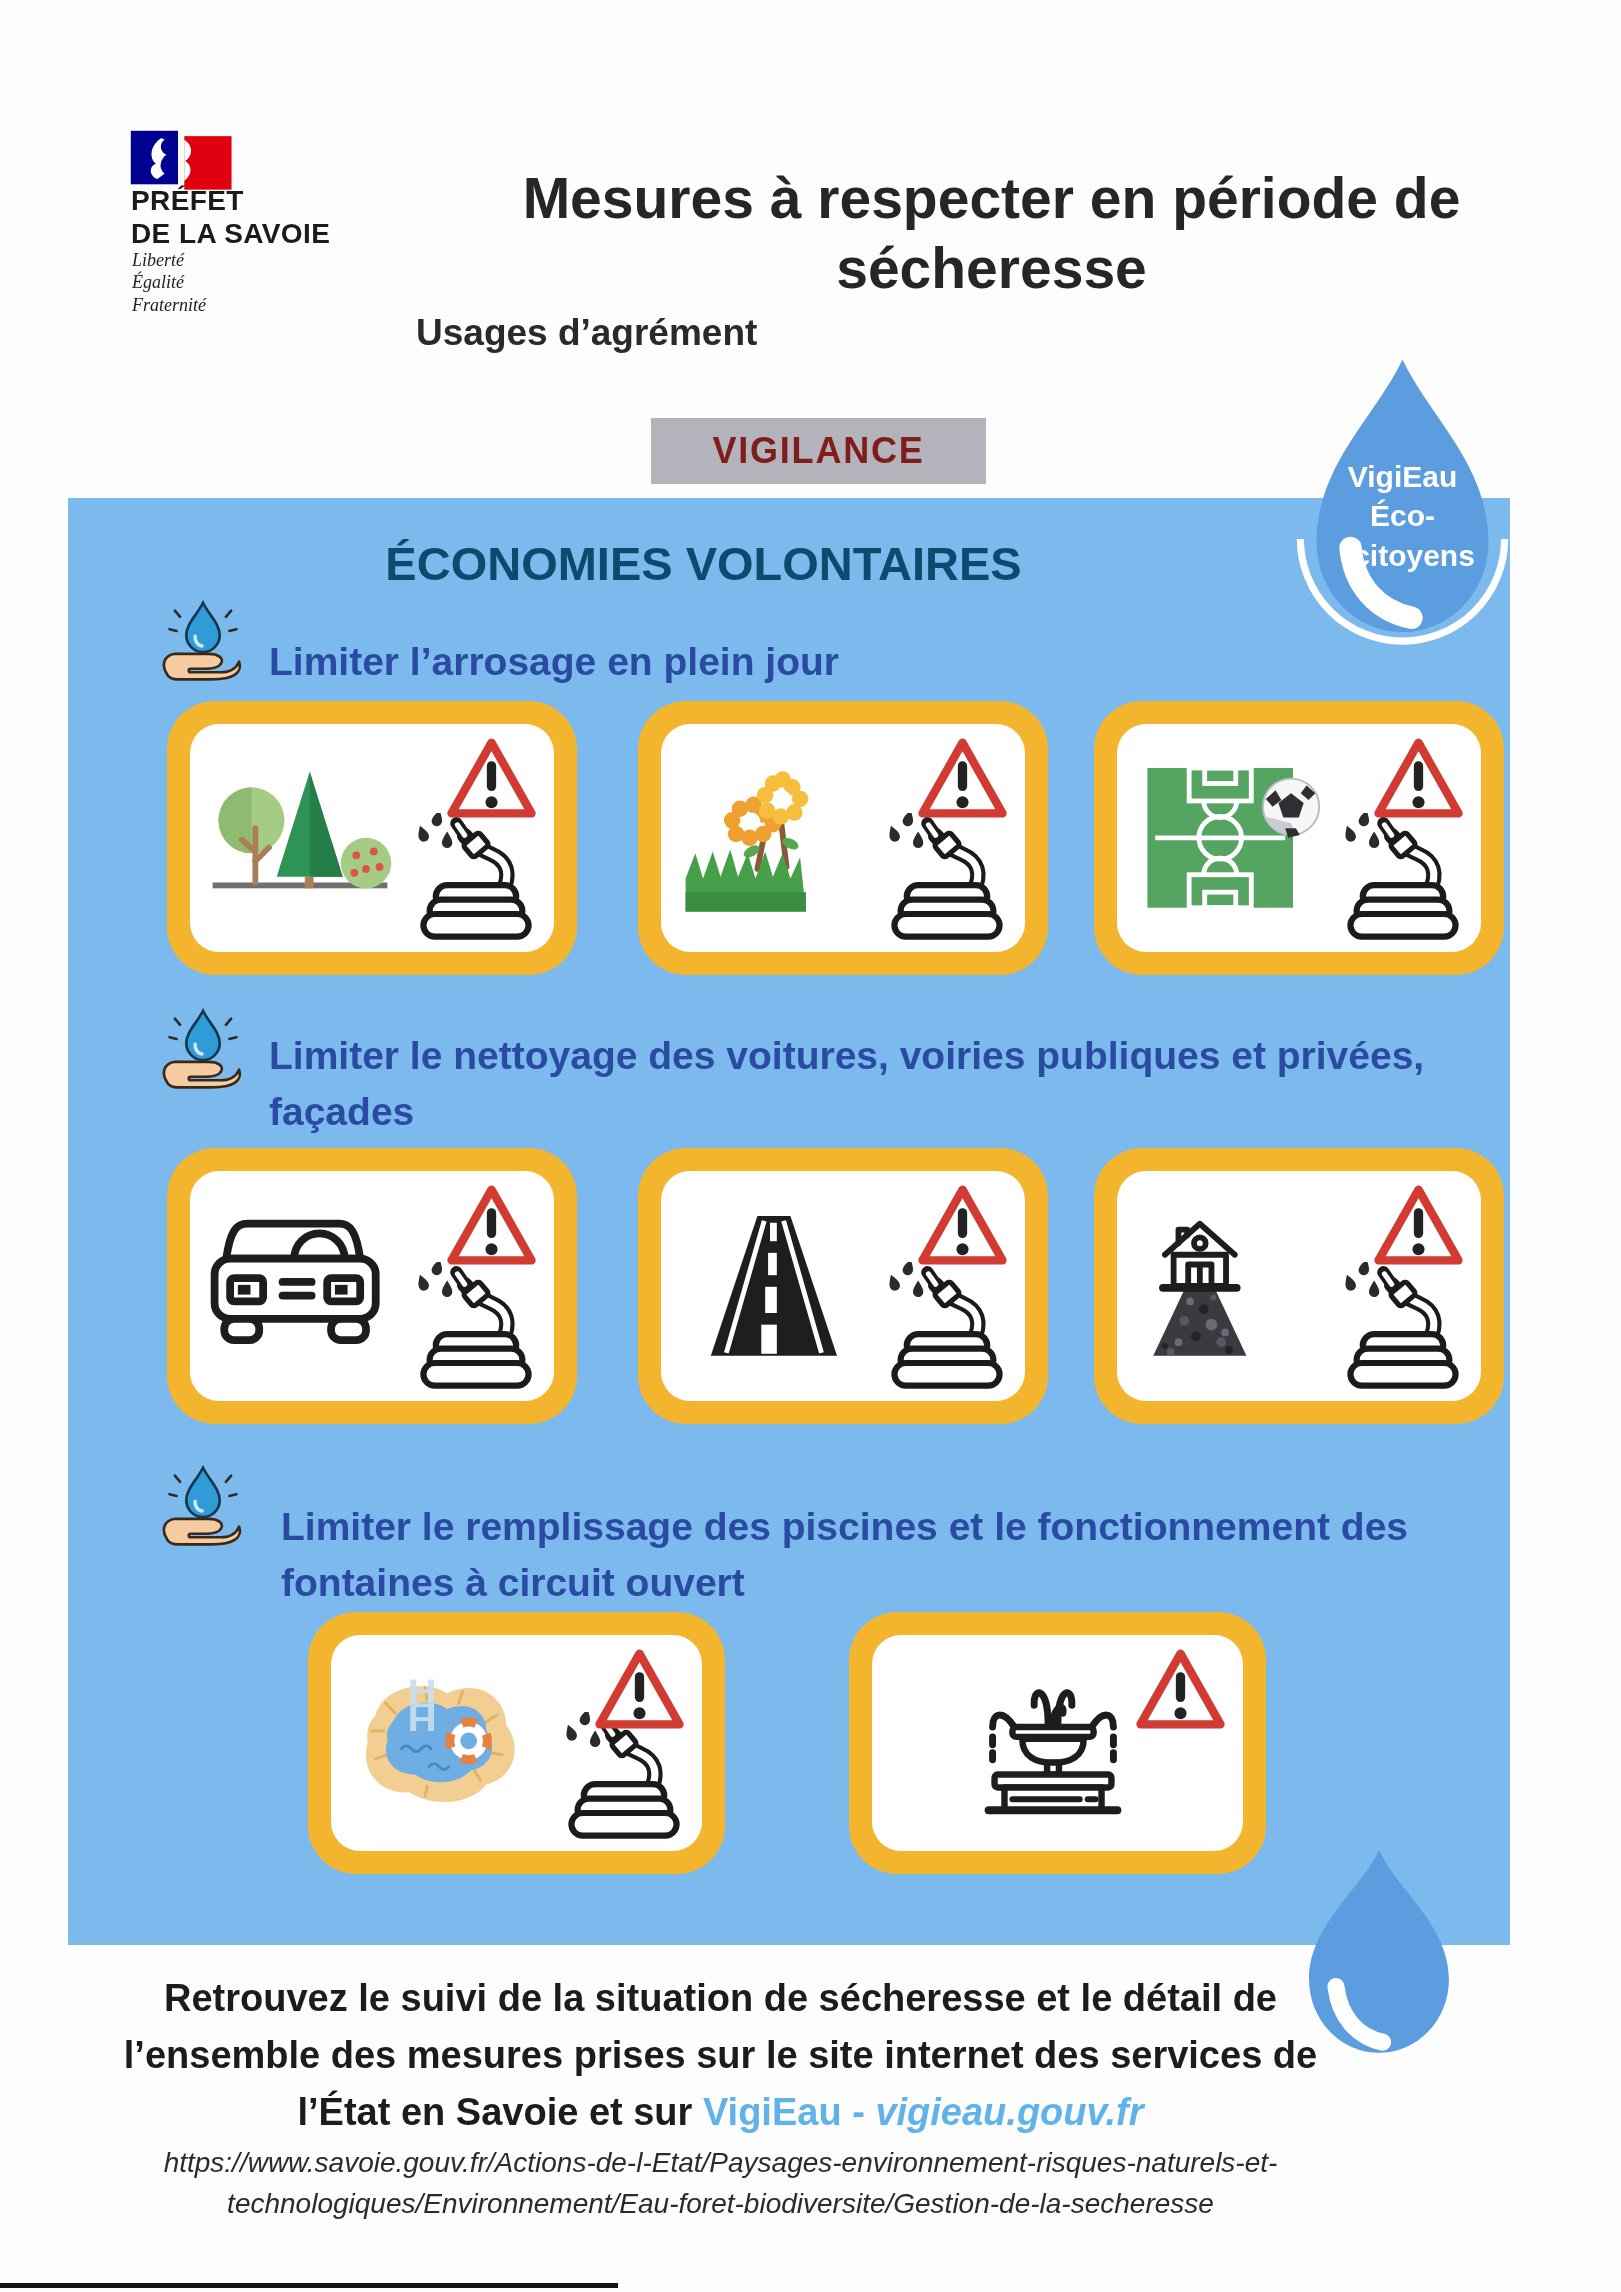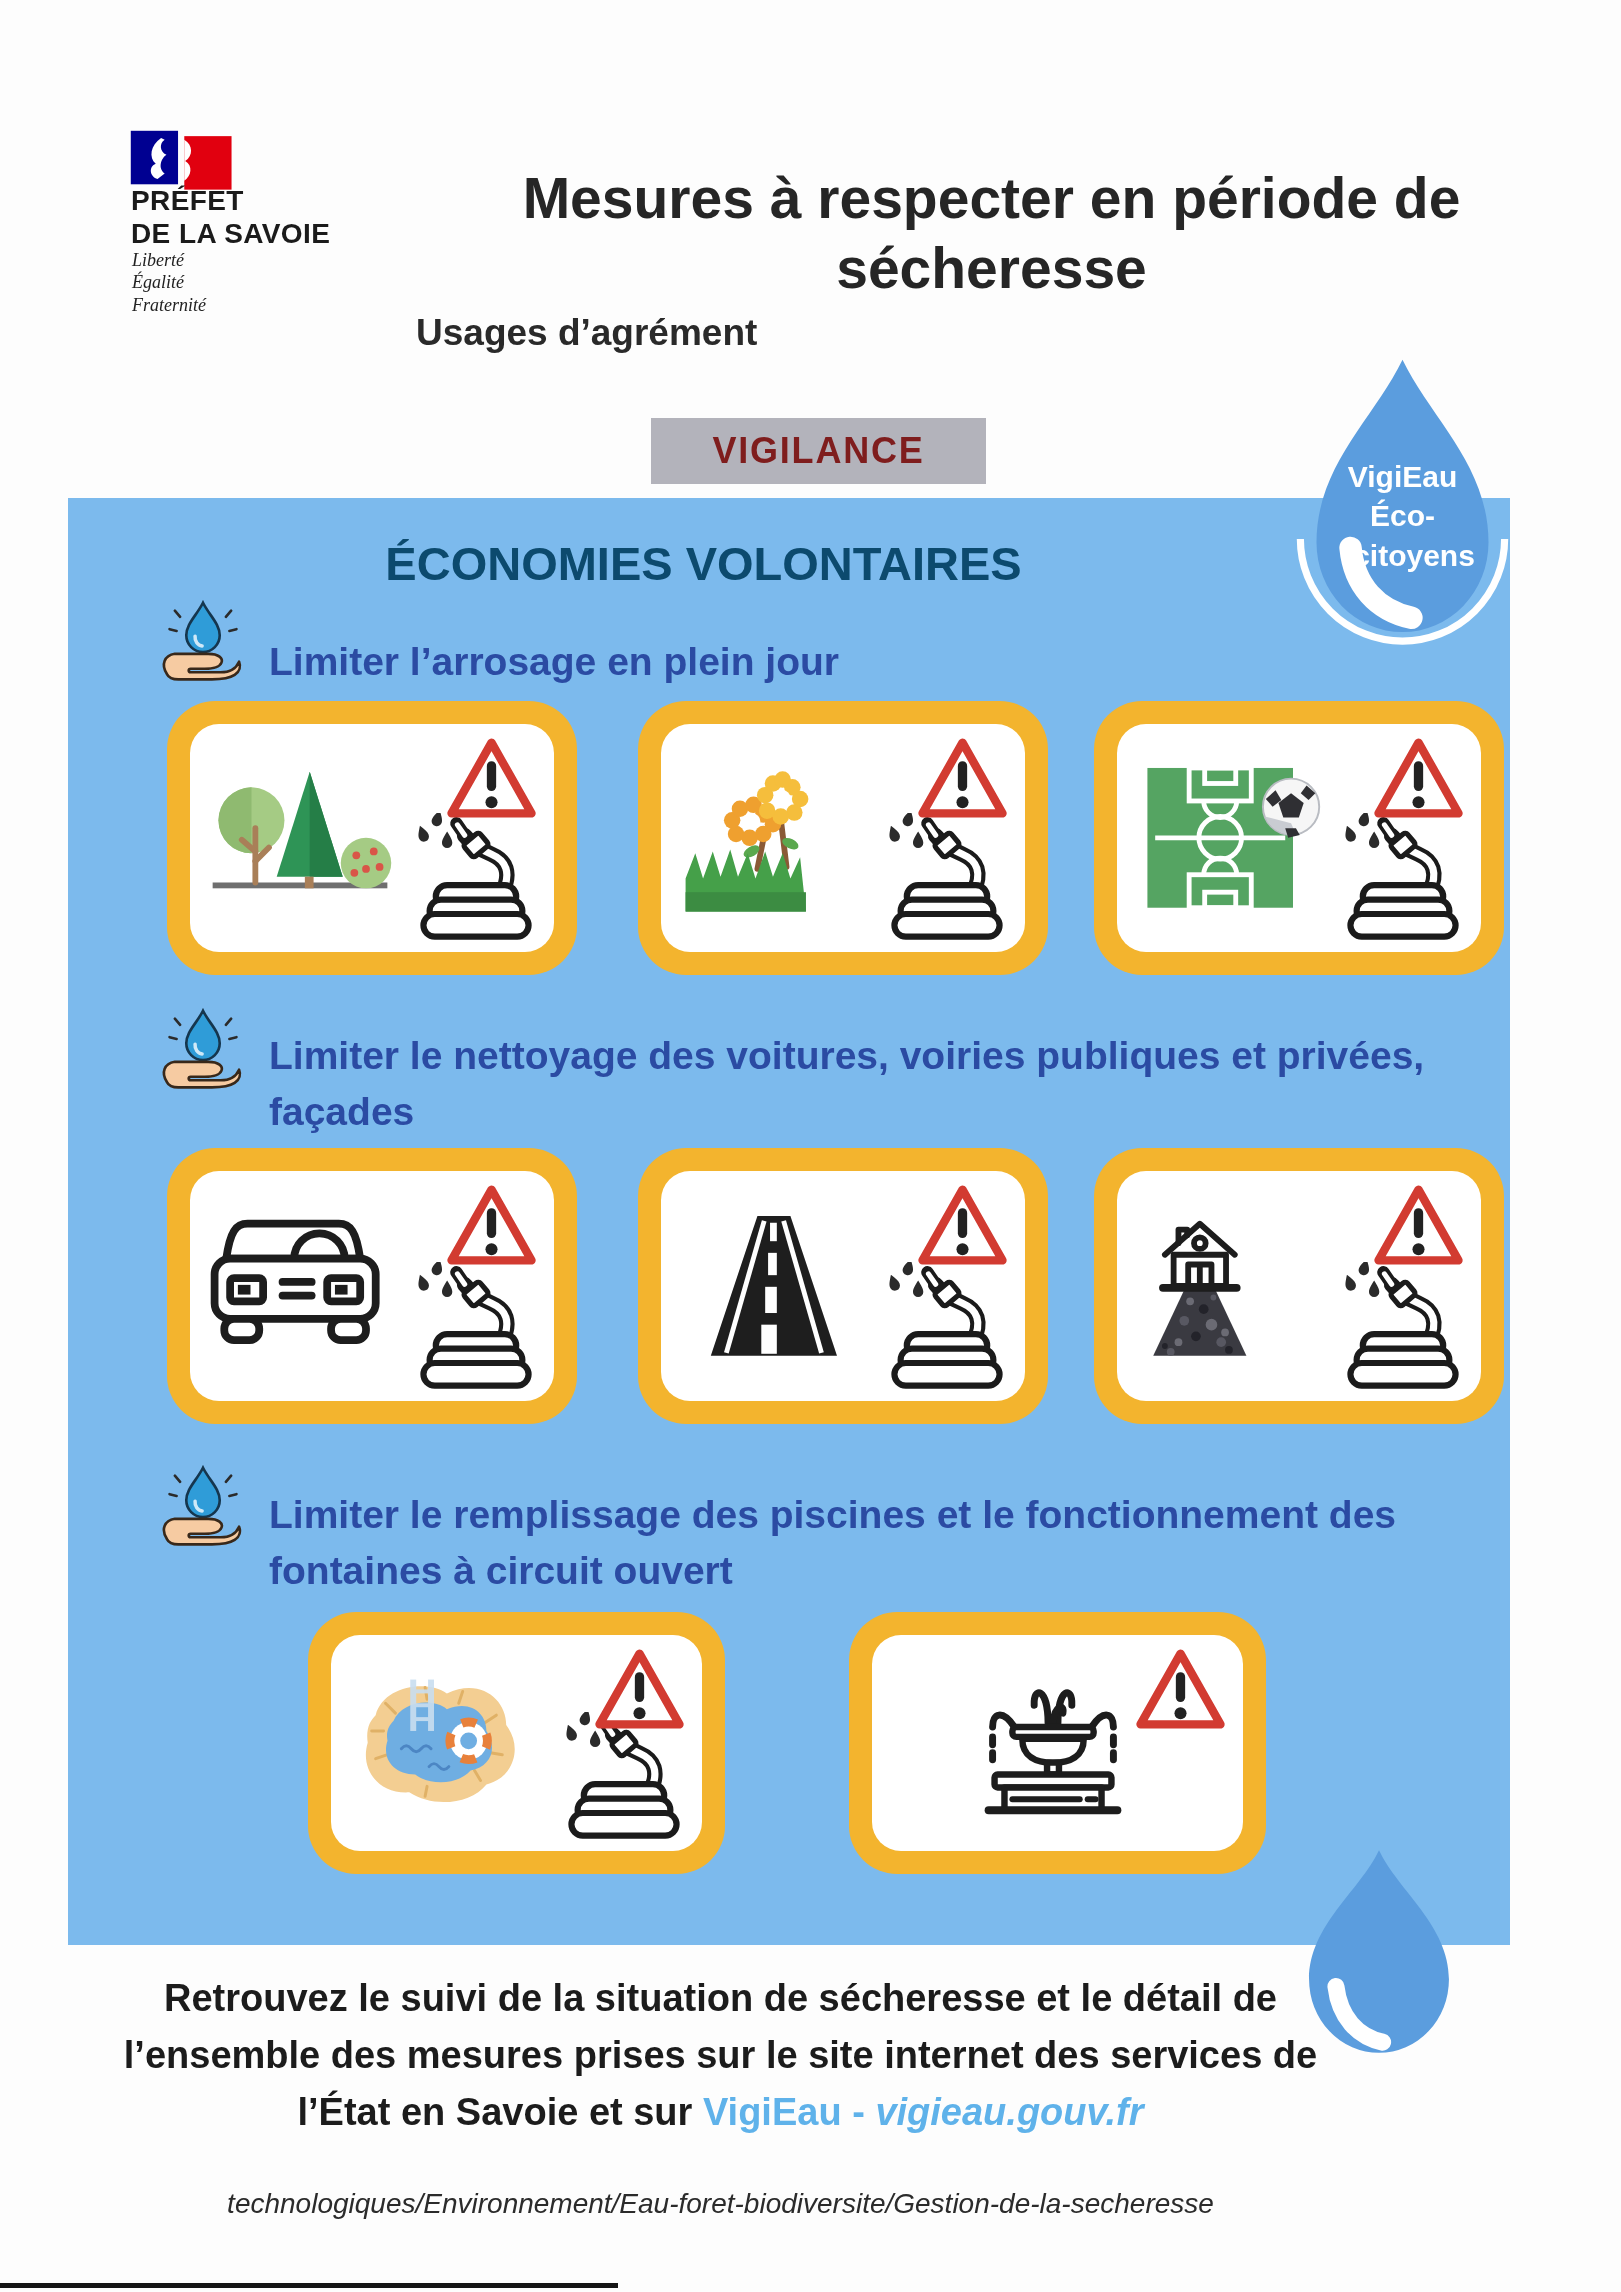--- a/index.html
+++ b/index.html
@@ -404,21 +404,21 @@
         </svg>
       <svg class="tri" viewBox="0 0 100 92">
           <use href="#sym-warn"></use>
         </svg>
     </div>
   </div>
 
   <svg class="section-icon" style="left:159px;top:1460px" viewBox="0 0 100 100">
       <use href="#sym-hand-drop"></use>
     </svg>
-  <h2 class="section-label" style="top:1487px;margin:0">Limiter le remplissage des piscines et le fonctionnement des fontaines à circuit ouvert</h2>
+  <h2 class="section-label" style="top:1487px;margin:12px">Limiter le remplissage des piscines et le fonctionnement des fontaines à circuit ouvert</h2>
 
   <div class="card" style="left:308px;top:1612px;width:417px;height:262px">
     <div class="card-inner">
       <svg class="scene" viewBox="0 0 210 160">
           <use href="#sym-pool"></use>
         </svg>
       <svg class="hose" viewBox="0 0 130 130">
           <use href="#sym-hose"></use>
         </svg>
       <svg class="tri" viewBox="0 0 100 92">
@@ -437,21 +437,21 @@
     </div>
   </div>
 
   <div class="footer">
     <span>Retrouvez le suivi de la situation de sécheresse et le détail de</span><br>
     <span>l’ensemble des mesures prises sur le site internet des services de</span><br>
     <span>l’État en Savoie et sur </span><span class="link-blue">VigiEau</span><span class="link-blue"> - </span><span class="link-italic">vigieau.gouv.fr</span>
   </div>
 
   <div class="source-url">
-    <br>
+    <span>https://www.savoie.gouv.fr/Actions-de-l-Etat/Paysages-environnement-risques-naturels-et-</span><br>
     <span>technologiques/Environnement/Eau-foret-biodiversite/Gestion-de-la-secheresse</span>
   </div>
 
   <div class="badge-bottom">
     <svg width="176" height="226" viewBox="0 0 196 252">
       <path d="M98 8 C76 54 20 92 20 152 a78 82 0 1 0 156 0 C176 92 120 54 98 8 Z" fill="#5b9dde"></path>
       <path d="M50 160 C54 194 74 216 102 222" fill="none" stroke="#ffffff" stroke-width="19" stroke-linecap="round"></path>
     </svg>
   </div>
 

